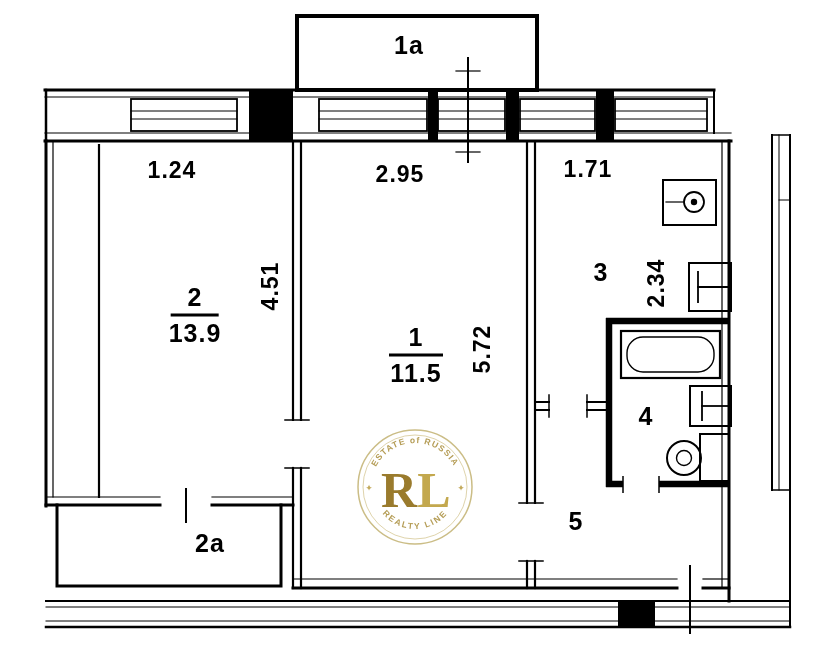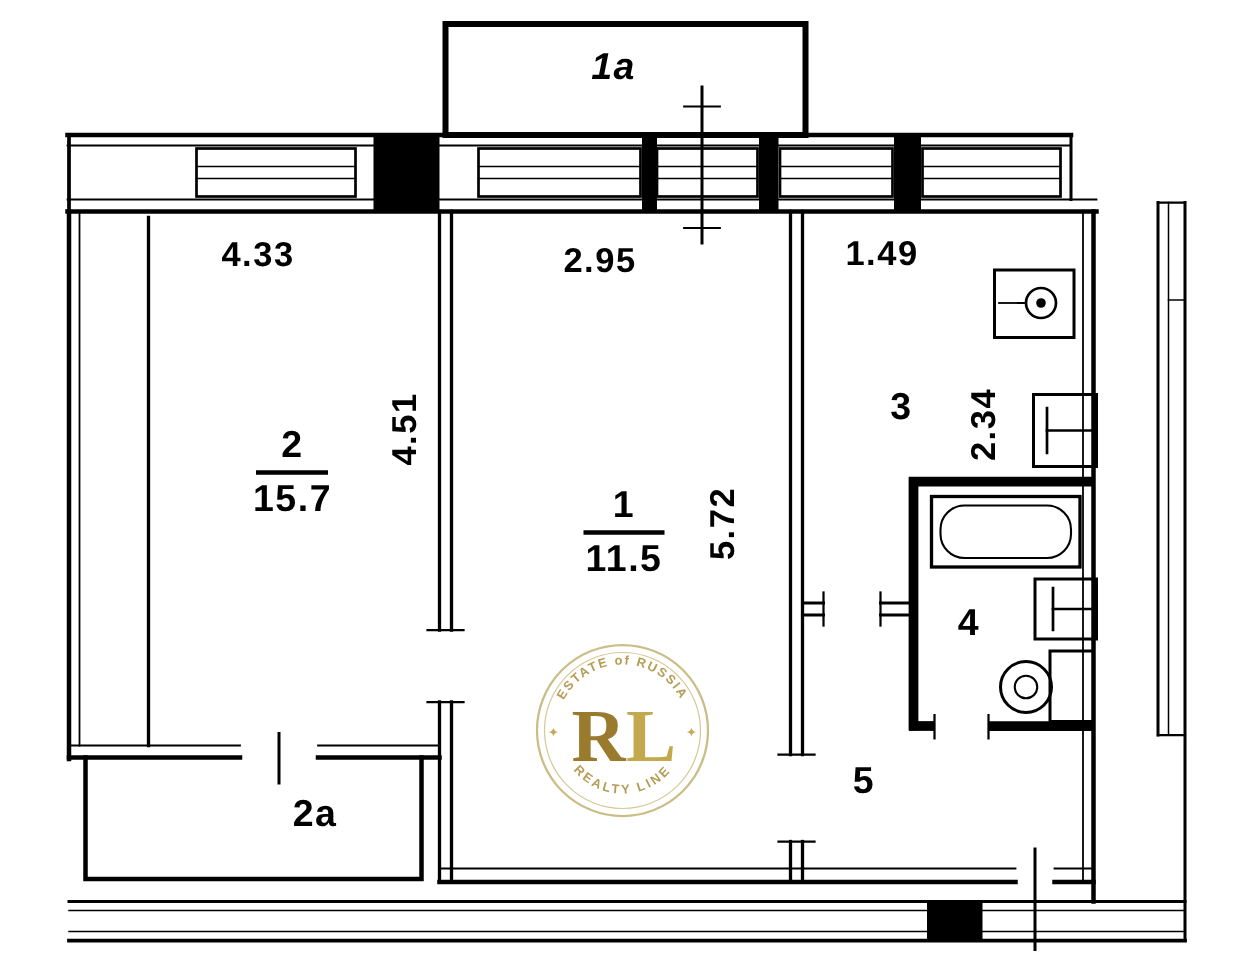--- a/index.html
+++ b/index.html
@@ -223,38 +223,38 @@
       <text font-size="8.5" font-weight="bold" fill="#b59d56" letter-spacing="1.8" font-family="Liberation Sans, sans-serif">
         <textPath href="#wm-arc-bottom" startOffset="50%" text-anchor="middle">REALTY LINE</textPath>
       </text>
       <text x="369" y="491" font-size="9" fill="#c3aa5c" text-anchor="middle">✦</text>
       <text x="461" y="491" font-size="9" fill="#c3aa5c" text-anchor="middle">✦</text>
       <text x="399" y="507" font-size="50" font-weight="bold" fill="#9a7b2d" text-anchor="middle" font-family="Liberation Serif, serif">R</text>
       <text x="434" y="507" font-size="50" font-weight="bold" fill="#c3a84e" text-anchor="middle" font-family="Liberation Serif, serif">L</text>
     </g>
   </svg>
 
-  <div class="lbl room" style="left:409px; top:45px;font-style:italic;">1a</div>
-
-  <div class="lbl" style="left:172px; top:170px;">4.33</div>
+  <div class="lbl room" style="left:409px; top:45px;">1a</div>
+
+  <div class="lbl" style="left:172px; top:170px;">1.24</div>
 
   <div class="lbl" style="left:400px; top:174px;">2.95</div>
 
-  <div class="lbl" style="left:588px; top:169px;">1.49</div>
+  <div class="lbl" style="left:588px; top:169px;">1.71</div>
 
   <div class="lbl vert" style="left:270px; top:286px;">4.51</div>
 
   <div class="lbl vert" style="left:482px; top:349px;">5.72</div>
 
   <div class="lbl vert" style="left:656px; top:283px;">2.34</div>
 
   <div class="fraction" style="left:195px; top:315px;">
     <span class="num">2</span>
     <span class="bar" style="width:48px;"></span>
-    <span class="num">15.7</span>
+    <span class="num">13.9</span>
   </div>
 
   <div class="fraction" style="left:416px; top:355px;">
     <span class="num">1</span>
     <span class="bar" style="width:54px;"></span>
     <span class="num">11.5</span>
   </div>
 
   <div class="lbl room" style="left:601px; top:272px;">3</div>
 

